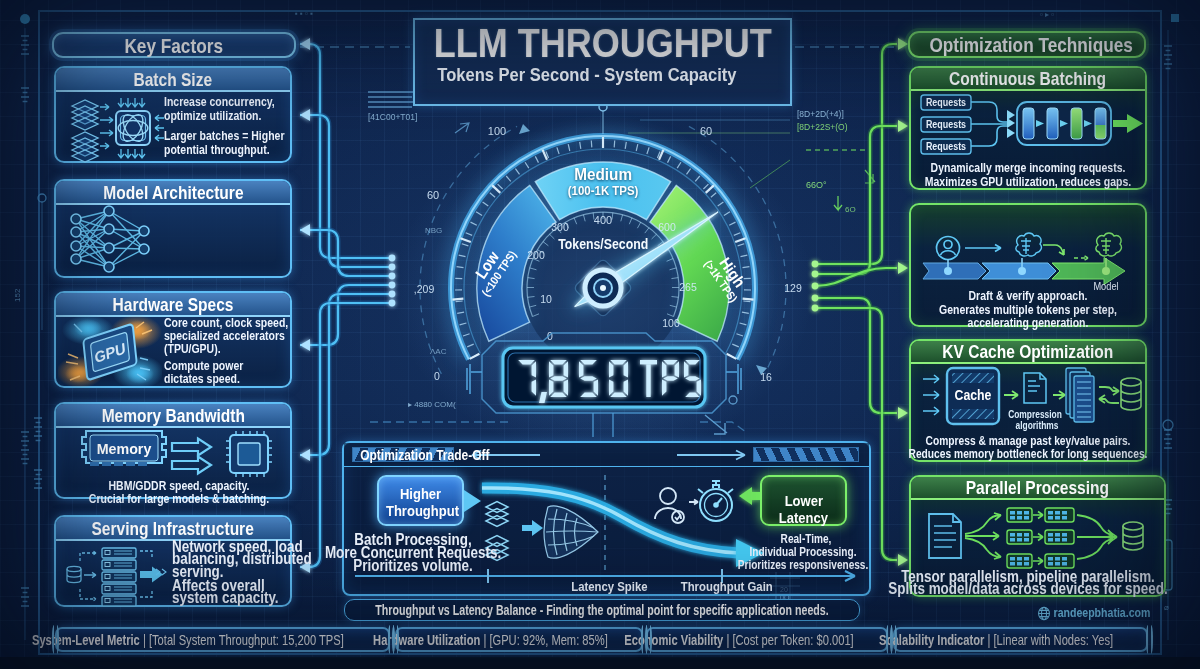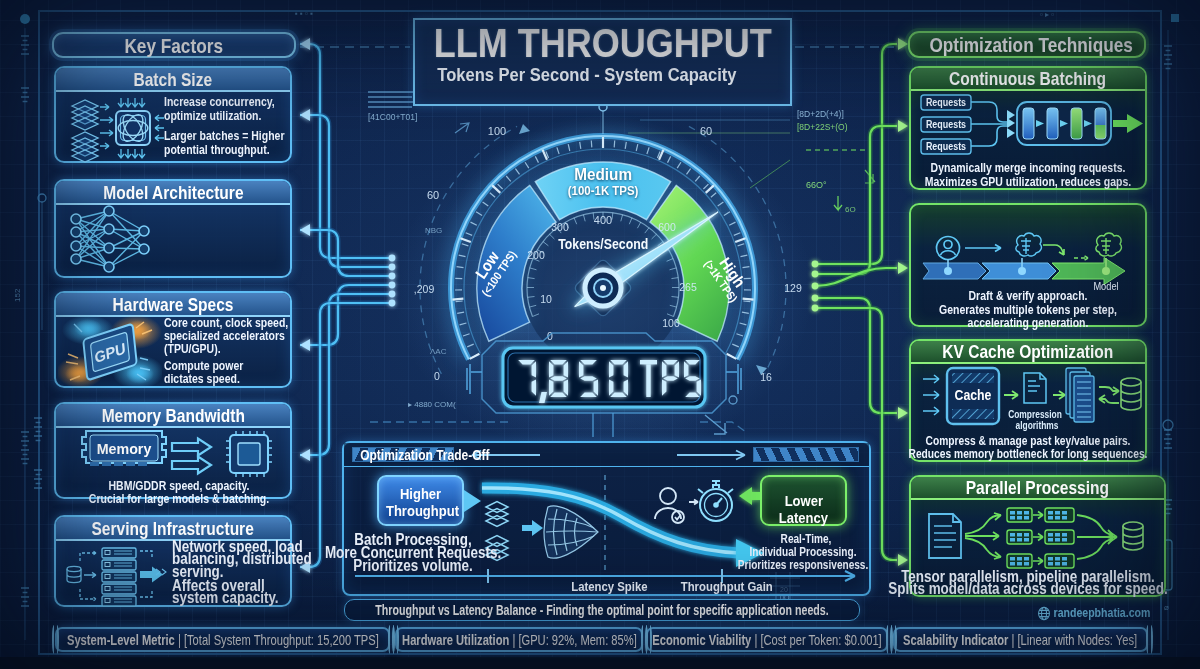--- a/index.html
+++ b/index.html
@@ -25,21 +25,21 @@
 background:linear-gradient(180deg,#4a82c0,#24548c);text-align:center;color:#fff;font-weight:bold;font-size:18.5px;line-height:23px}
 .gbox{position:absolute;border:2px solid #74e468;border-radius:10px;background:linear-gradient(180deg,rgba(22,64,40,.9),rgba(10,34,62,.92) 36%,rgba(9,28,54,.92));
 box-shadow:0 0 10px rgba(90,220,90,.45), inset 0 0 14px rgba(60,170,90,.2)}
 .gtitle{height:23px;border-bottom:2px solid #8df07c;border-radius:8px 8px 0 0;
 background:linear-gradient(180deg,#3d8049,#1d512c);text-align:center;color:#fff;font-weight:bold;font-size:18.5px;line-height:22px}
 .body{color:#eef5ff;font-size:12.5px;line-height:13.5px;font-weight:bold}
 .ctr{text-align:center}
 
 .bb{position:absolute;top:627px;height:25px;border:2px solid #5fb7ef;border-radius:7px;
 background:linear-gradient(180deg,#133266,#0b2144);color:#fff;font-size:14.5px;white-space:nowrap;
-display:flex;justify-content:center;align-items:center;
+display:flex;justify-content:flex-end;align-items:center;
 box-shadow:0 0 8px rgba(60,150,230,.5), inset 0 0 8px rgba(40,110,190,.35)}
 .bb em{font-style:normal;font-weight:normal}
 .brk{position:absolute;top:625px;height:29px;width:7px;z-index:30}
 .brk:before,.brk:after{content:"";position:absolute;top:0;height:100%;width:3px;border-radius:40%}
 .brk:before{left:0;border-left:2px solid #7fd0ff}
 .brk:after{right:0;border-right:2px solid #7fd0ff}
 </style></head><body>
 <div id="c">
 <svg width="1200" height="669" viewBox="0 0 1200 669">
 <defs>

